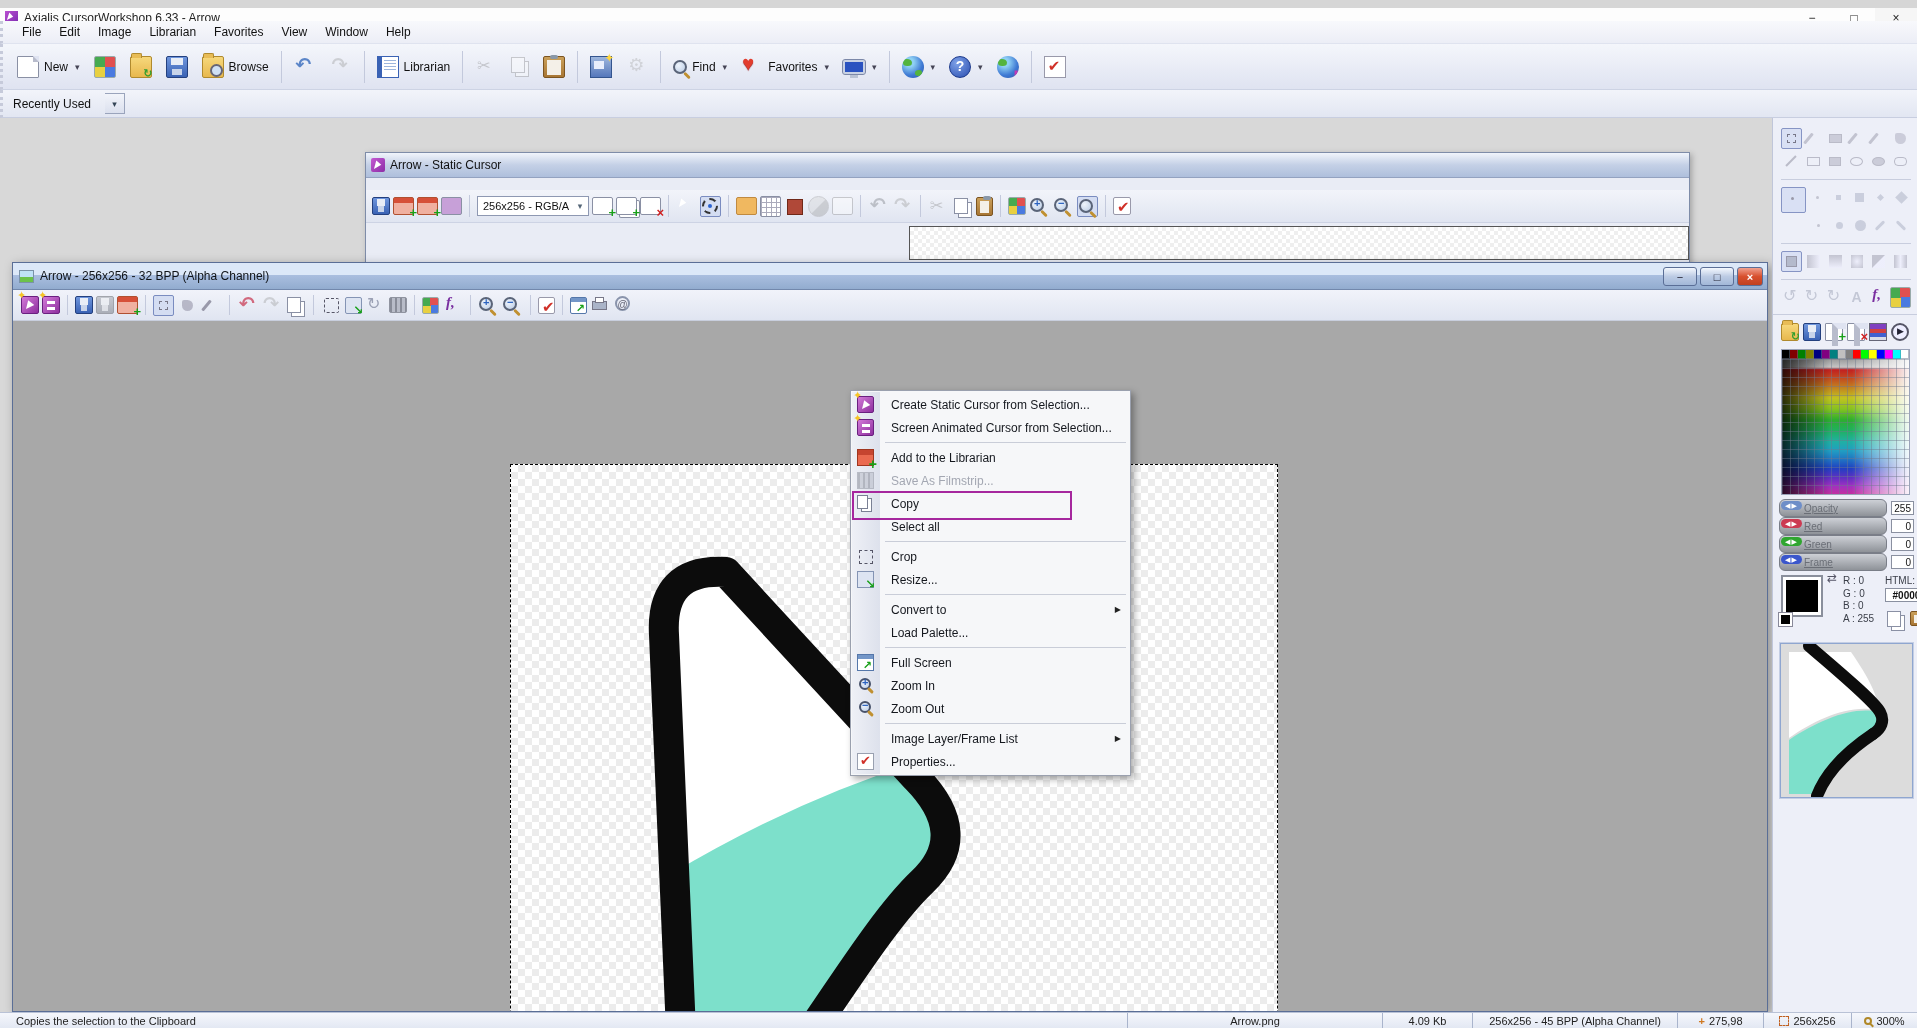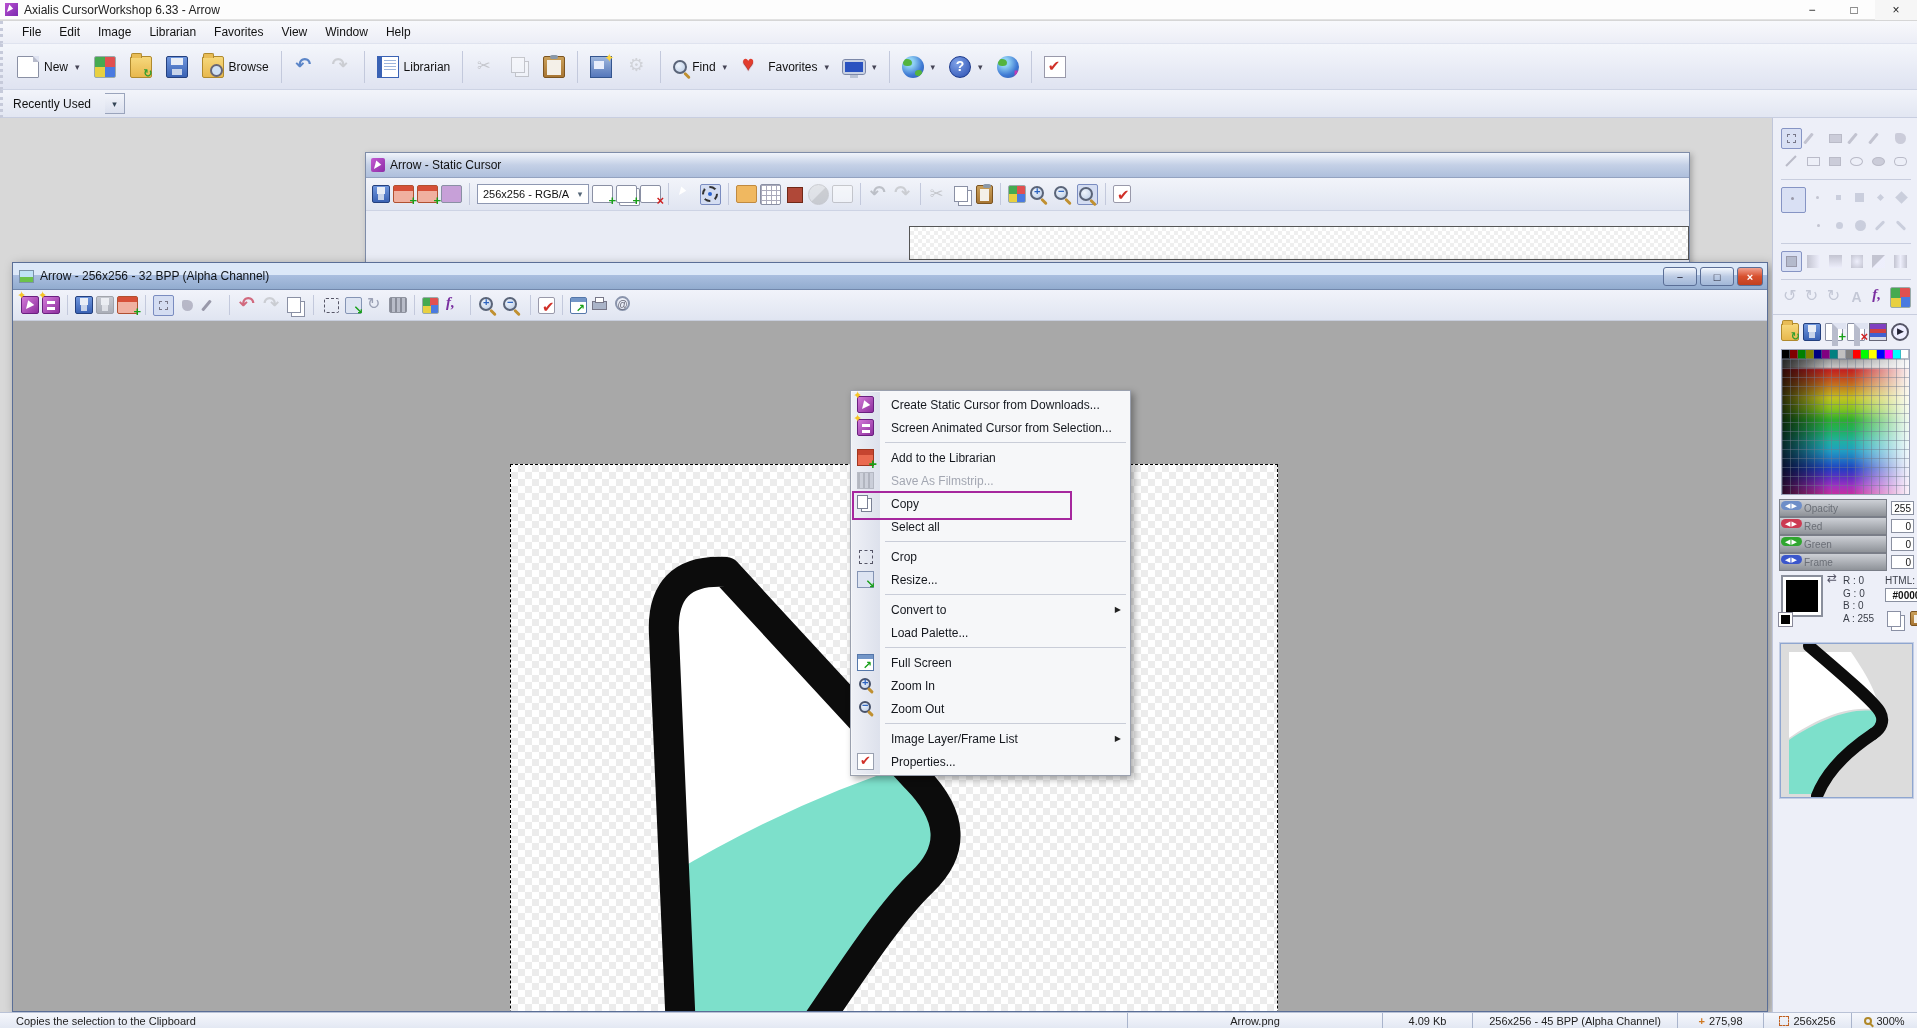--- a/index.html
+++ b/index.html
@@ -1,21 +1,21 @@
 <!DOCTYPE html>
 <html><head>
 <meta charset="utf-8">
 <style>
   * { margin:0; padding:0; box-sizing:border-box; }
   html,body { width:1917px; height:1028px; overflow:hidden; }
   body { font-family:"Liberation Sans","DejaVu Sans",sans-serif; font-size:12px; color:#111;
          background:#d6d6d6; position:relative; }
 
   
-  .titlebar { position:absolute; left:0; top:0; width:1917px; height:20px; background:#fdfdfd;
+  .titlebar { position:absolute; left:0; top:8px; width:1917px; height:20px; background:#fdfdfd;
               border-bottom:1px solid #e2e2e2; display:flex; align-items:center; }
   .titlebar .app-ico { width:13px; height:13px; margin:0 6px 0 5px; background:linear-gradient(135deg,#b94fd0,#7c2bb0);
               position:relative; }
   .titlebar .app-ico::before { content:""; position:absolute; left:3px; top:2px; border-left:5px solid #fff;
               border-top:3px solid transparent; border-bottom:5px solid transparent; transform:rotate(18deg); }
   .titlebar .t-text { font-size:12px; color:#222; }
   .win-ctrls { position:absolute; right:0; top:0; height:20px; display:flex; }
   .win-ctrls .wc { width:42px; height:20px; display:flex; align-items:center; justify-content:center;
                    font-size:12px; color:#222; }
   .win-ctrls .wc.close { background:#f6f6f6; }
@@ -119,21 +119,21 @@
   
   .static-win { position:absolute; left:365px; top:34px; width:1325px; height:860px;
                 border:1px solid #7e8ca8; background:#e9ecf5; box-shadow:2px 2px 6px rgba(0,0,0,.25); }
   .static-title { height:25px; background:linear-gradient(#f0f4fb,#c4d0e6 50%,#aebfdc); display:flex;
                   align-items:center; padding-left:5px; gap:5px; border-bottom:1px solid #93a2c0; }
   .cursor-ico { width:14px; height:14px; background:linear-gradient(135deg,#c45ad2,#8c2da6); border-radius:2px;
                 position:relative; }
   .cursor-ico::before { content:""; position:absolute; left:4px; top:3px; border-left:6px solid #fff;
                 border-top:3px solid transparent; border-bottom:6px solid transparent; transform:rotate(15deg); }
   .static-toolbar { height:33px; background:linear-gradient(#f2f4fa,#e0e5f1); display:flex; align-items:center;
-                gap:3px; padding-left:6px; border-bottom:1px solid #cdd3e4; }
+                gap:3px; padding-left:6px; border-bottom:1px solid #cdd3e4;margin-top:12px; }
   .sicon { width:21px; height:21px; position:relative; border-radius:2px; }
   .sicon.active { border:1px solid #7a8cc0; background:#d4ddf2; }
   .sicon.active-orange { border:1px solid #c08a40; background:#f4d9a8; }
   .fmt-combo { width:112px; height:20px; background:#fff; border:1px solid #8e98b2; display:flex;
                align-items:center; font-size:11px; padding-left:5px; }
   .fmt-combo .cdd { margin-left:auto; width:16px; text-align:center; color:#567; font-size:9px; }
   .grid-strip { position:absolute; left:543px; top:73px; width:780px; height:34px; background:#fff;
                border:1px solid #555;
                background-image:conic-gradient(#efefef 0 25%,#fff 0 50%,#efefef 0 75%,#fff 0);
                background-size:8px 8px; }
@@ -290,23 +290,23 @@
       background:
         repeating-linear-gradient(90deg, rgba(110,120,140,.45) 0 1px, transparent 1px 8.12px),
         repeating-linear-gradient(rgba(110,120,140,.45) 0 1px, transparent 1px 9px),
         linear-gradient(90deg, rgba(0,0,0,.78), rgba(0,0,0,0) 38%, rgba(255,255,255,0) 55%, rgba(255,255,255,.94)),
         linear-gradient(#9a9a9a 0%,#c4c4c4 6%,#c22020 8%,#c25020 15%,#c28020 21%,#c2c220 29%,#86c220 37%,
                         #2eae2e 45%,#20b060 53%,#20b0a2 61%,#209ec2 68%,#2070c2 75%,#2040c2 81%,#6030c2 88%,
                         #a030c2 94%,#c230a0 100%); }
 
   .sliders { padding:6px 3px 0 6px; }
   .slider-row { display:flex; align-items:center; gap:4px; height:14px; margin-bottom:4px; }
-  .slider-track { position:relative; width:112px; height:18px; border-radius:0;
+  .slider-track { position:relative; width:112px; height:18px; border-radius:6px;
       background:linear-gradient(#cdd0d6,#8e9298); border:1px solid #7a7e88; color:#6a6e76; font-size:10px;
-      display:flex; align-items:center; padding-left:24px; overflow:hidden; }
+      display:flex; align-items:center; padding-left:24px; overflow:hidden;text-decoration:underline; }
   .spinner { position:absolute; left:1px; top:1px; width:21px; height:9px; border-radius:5px; display:flex;
       align-items:center; justify-content:center; color:#fff; font-size:7px; letter-spacing:1px; }
   .slider-val { width:24px; height:14px; background:#fff; border:1px solid #8a90a0; font-size:10px;
       text-align:right; padding-right:2px; line-height:13px; }
 
   .color-info { position:relative; height:62px; margin:4px 6px 0 8px; }
   .swatch-box { position:absolute; left:0; top:2px; width:42px; height:42px; border:2px solid #8a8f9c;
       background:#fff; padding:3px; }
   .swatch-main { width:100%; height:100%; background:#000; }
   .swatch-alt { position:absolute; left:26px; top:26px; width:30px; height:30px; border:1px solid #aab;
@@ -582,21 +582,21 @@
           <path d="M3 1 L3 19 L7.6 14.8 L10.6 21.6 L13.6 20.3 L10.6 13.7 L16.3 13.4 Z" fill="#fff" stroke="#000" stroke-width="1.2"></path>
         </svg>
       </div>
     </div>
   </div>
 
   <div class="ctx-menu">
 
   <div class="cm-item">
         <span class="mi-icon mi-static-cursor"></span>
-        <span>Create Static Cursor from Downloads...</span>
+        <span>Create Static Cursor from Selection...</span>
       </div>
       <div class="cm-item">
         <span class="mi-icon mi-animated-cursor"></span>
         <span>Screen Animated Cursor from Selection...</span>
       </div>
       <div class="cm-item separator">
         
         
       </div>
       <div class="cm-item">

